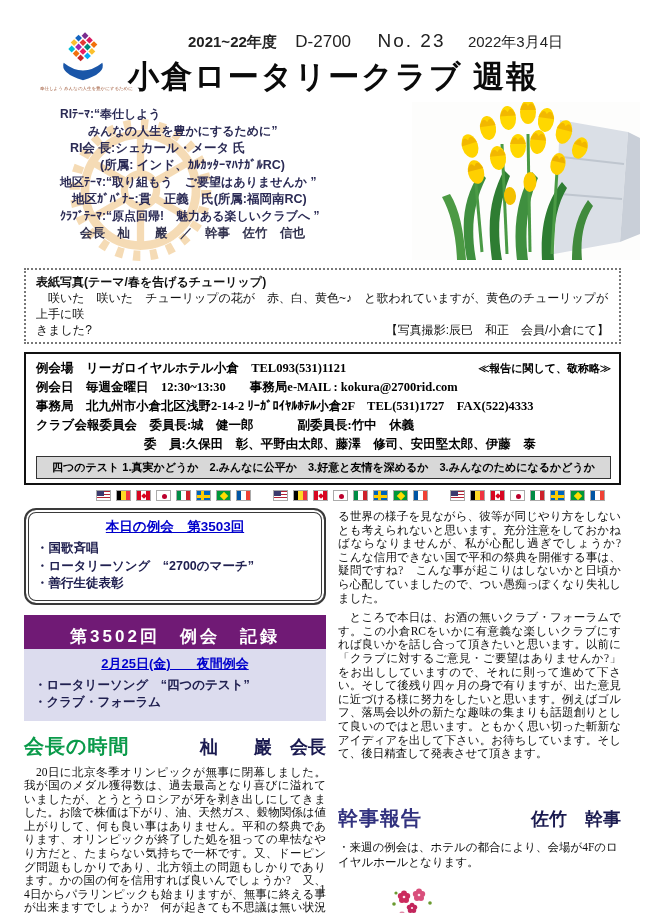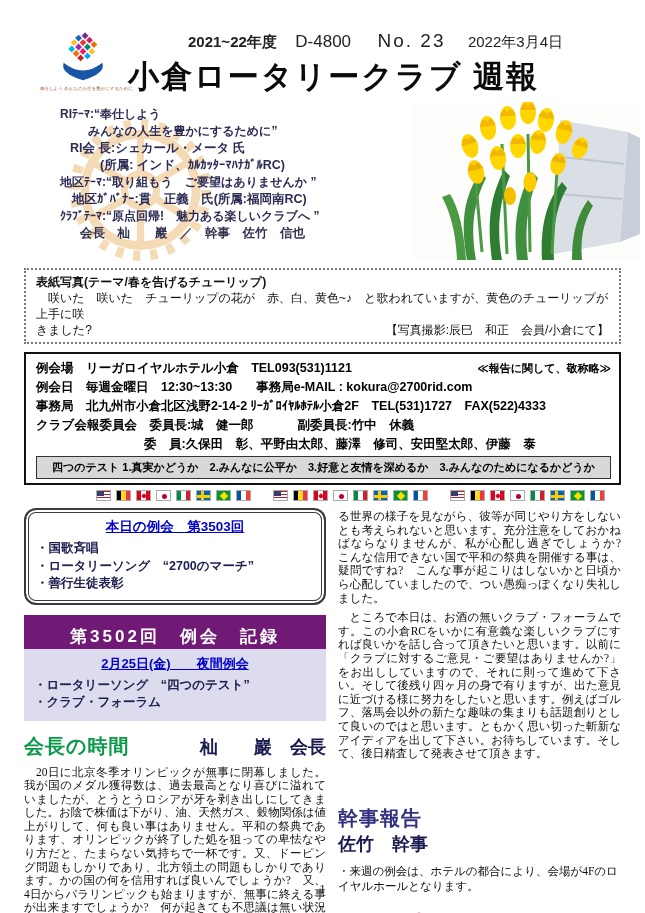--- a/index.html
+++ b/index.html
@@ -30,21 +30,21 @@
   .officers { color:#33334f; }
   .photo { position:absolute; right:5px; top:-4px; z-index:1; }
   
   .cover-note { margin:2px 24px 0 24px; border:2px dotted #777; padding:4px 10px 4px 10px;
     font-size:12px; line-height:16px; color:#111; }
   .cover-note .cn-title { font-weight:bold; }
   .cover-note .cn-last { display:flex; justify-content:space-between; }
   
   .info-box { margin:8px 24px 0 24px; border:2px solid #111; padding:5px 8px 4px 10px;
     font-size:12.5px; font-weight:bold; line-height:19px; color:#000; }
-  .info-row { display:flex; white-space:nowrap; }
+  .info-row { display:flex; white-space:nowrap;font-family:Liberation Serif, serif; }
   .info-row .grow { flex:1; }
   .small-note { font-size:11px; font-weight:bold; }
   .ind-mail { margin-left:24px; }
   .ind-vice { margin-left:44px; }
   .ind-members { margin-left:108px; }
   .fourway { margin-top:2px; border:1px solid #333; background:#d8d8d8; text-align:center;
     font-size:11px; font-weight:bold; padding:1px 2px; white-space:nowrap; }
   
   .flags-row { margin:5px 0 2px 96px; height:16px; white-space:nowrap; }
   .flag { display:inline-block; width:15px; height:11px; margin-right:5px; border:1px solid #aaa;
@@ -82,21 +82,21 @@
   .prev-box { background:#dcdcee; padding:6px 10px 9px 10px; margin-bottom:12px; }
   .prev-date { text-align:center; color:#0000cc; font-weight:bold; font-size:13px;
     text-decoration:underline; margin-bottom:4px; }
   .sec-head { display:flex; align-items:baseline; justify-content:space-between; margin-top:2px; }
   .head-green { font-size:20px; font-weight:bold; color:#0a9a4a; letter-spacing:1px; }
   .head-navy { font-size:20px; font-weight:bold; color:#31317e; letter-spacing:1px; }
   .byline { font-size:18px; font-weight:bold; color:#1a1a50; white-space:nowrap; }
   .body-para { margin-top:6px; font-family:"Liberation Serif","DejaVu Serif",serif;
     font-size:11.5px; line-height:13.6px; text-align:justify; word-break:break-all; color:#0d0d0d; }
   .col-right .body-para:first-child { margin-top:2px; }
-  .sec-report-head { margin-top:44px;flex-direction:column; }
+  .sec-report-head { margin-top:44px; }
   .sec-note { margin-top:8px; font-family:"Liberation Serif","DejaVu Serif",serif;
     font-size:11.5px; line-height:15px; color:#0d0d0d; }
   .flower-deco { margin:16px 0 0 52px; }
   .page-num { position:absolute; bottom:16px; left:0; right:0; text-align:center;
     font-family:"Liberation Serif","DejaVu Serif",serif; font-size:13px; color:#222; }
 </style>
 </head>
 <body>
 
 <div class="page">
@@ -119,21 +119,21 @@
         <rect x="-3" y="7" width="5" height="5" fill="#f2700c"></rect>
         <rect x="3.5" y="7" width="5" height="5" fill="#c62828"></rect>
       </g>
     </g>
     <path d="M10,36 Q30,52 50,36 Q54,47 30,54 Q6,47 10,36 Z" fill="#1a56a8"></path>
   </svg>
   <div class="logo-caption">奉仕しよう みんなの人生を豊かにするために</div>
 
   <div class="hdr-line">
     <span class="term">2021~22年度</span>
-    <span class="dist">D-4800</span>
+    <span class="dist">D-2700</span>
     <span class="no">No. 23</span>
     <span class="date">2022年3月4日</span>
   </div>
   <div class="main-title">小倉ロータリークラブ 週報</div>
 
   <div class="hero">
     <svg class="watermark" viewBox="-52 -52 104 104">
       <g stroke="#eebf7a" fill="none">
         <circle r="45" stroke-width="7" stroke-dasharray="5 6.78"></circle>
         <circle r="38" stroke-width="6"></circle>

